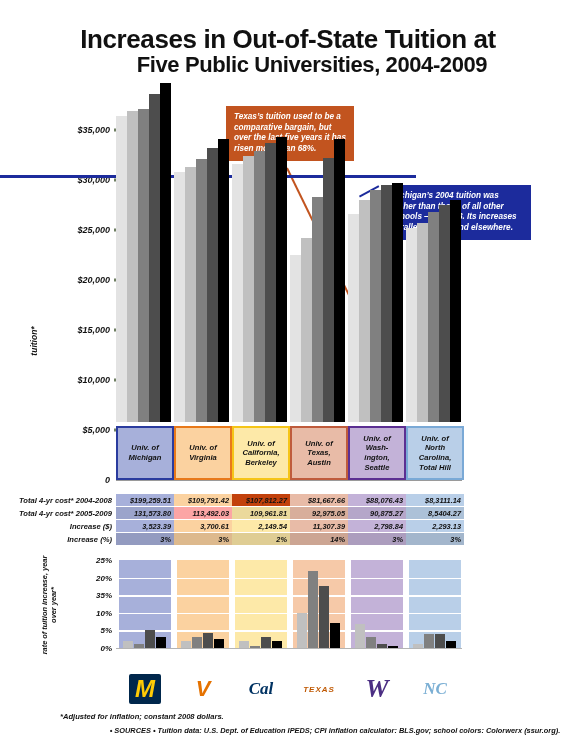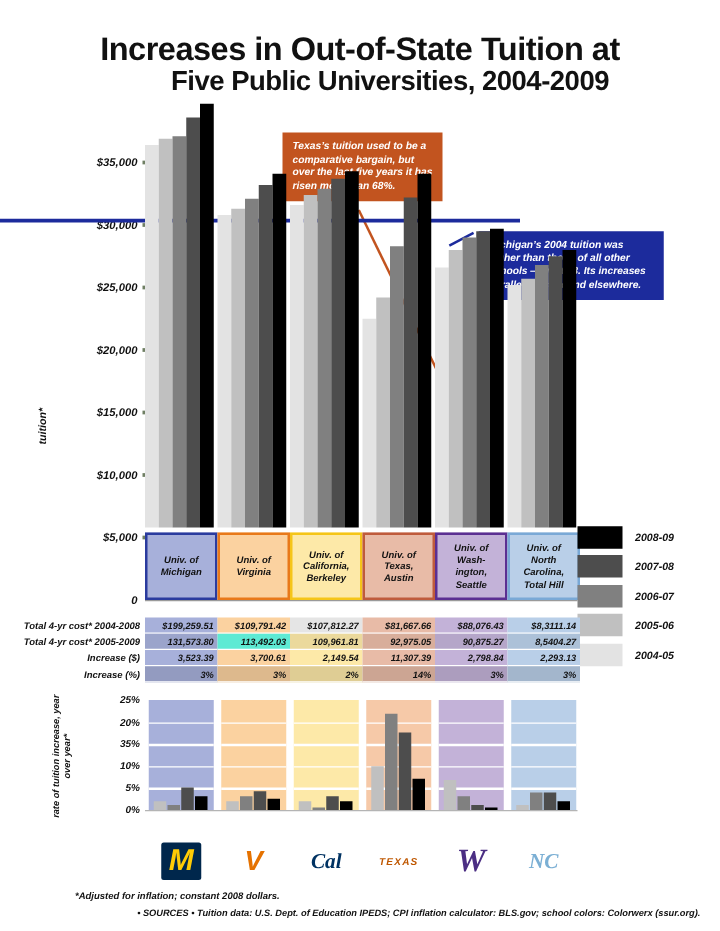--- a/index.html
+++ b/index.html
@@ -237,65 +237,43 @@
               <div>Univ. of</div>
               <div>North</div>
               <div>Carolina,</div>
               <div>Total Hill</div>
             </div>
           </div>
         </div>
       </div>
     <div id="baseline"></div>
 
-    <div id="legend-main">
-        <div class="lg-row">
-          <div class="lg-sw" style="background: rgb(0, 0, 0);"></div>
-          <div class="lg-tx">2008-09</div>
-        </div>
-        <div class="lg-row">
-          <div class="lg-sw" style="background: rgb(77, 77, 77);"></div>
-          <div class="lg-tx">2007-08</div>
-        </div>
-        <div class="lg-row">
-          <div class="lg-sw" style="background: rgb(128, 128, 128);"></div>
-          <div class="lg-tx">2006-07</div>
-        </div>
-        <div class="lg-row">
-          <div class="lg-sw" style="background: rgb(192, 192, 192);"></div>
-          <div class="lg-tx">2005-06</div>
-        </div>
-        <div class="lg-row">
-          <div class="lg-sw" style="background: rgb(227, 227, 227);"></div>
-          <div class="lg-tx">2004-05</div>
-        </div>
-      </div>
   </div>
 
   <div id="table">
     <div id="rowlabels">
         <div class="rl">Total 4-yr cost* 2004-2008</div>
         <div class="rl">Total 4-yr cost* 2005-2009</div>
         <div class="rl">Increase ($)</div>
         <div class="rl">Increase (%)</div>
       </div>
   <div class="tcol" style="left: 116px;">
         <div class="tcell" style="background: rgb(167, 176, 218); border-bottom: 1px solid rgb(255, 255, 255);">$199,259.51</div>
         <div class="tcell" style="background: rgb(155, 164, 203); border-bottom: 1px solid rgb(255, 255, 255);">131,573.80</div>
         <div class="tcell" style="background: rgb(167, 176, 218); border-bottom: 1px solid rgb(255, 255, 255);">3,523.39</div>
         <div class="tcell" style="background: rgb(147, 155, 192); border-bottom: 1px solid rgb(255, 255, 255);">3%</div>
       </div>
       <div class="tcol" style="left: 174px;">
         <div class="tcell" style="background: rgb(251, 210, 160); border-bottom: 1px solid rgb(255, 255, 255);">$109,791.42</div>
-        <div class="tcell" style="background: #5eead4; border-bottom: 1px solid rgb(255, 255, 255);">113,492.03</div>
+        <div class="tcell" style="background: #fca5a5; border-bottom: 1px solid rgb(255, 255, 255);">113,492.03</div>
         <div class="tcell" style="background: rgb(251, 210, 160); border-bottom: 1px solid rgb(255, 255, 255);">3,700.61</div>
         <div class="tcell" style="background: rgb(221, 185, 141); border-bottom: 1px solid rgb(255, 255, 255);">3%</div>
       </div>
       <div class="tcol" style="left: 232px;">
-        <div class="tcell" style="background: #e5e5e5; border-bottom: 1px solid rgb(255, 255, 255);">$107,812.27</div>
+        <div class="tcell" style="background: #c2410c; border-bottom: 1px solid rgb(255, 255, 255);">$107,812.27</div>
         <div class="tcell" style="background: rgb(235, 217, 156); border-bottom: 1px solid rgb(255, 255, 255);">109,961.81</div>
         <div class="tcell" style="background: rgb(253, 233, 168); border-bottom: 1px solid rgb(255, 255, 255);">2,149.54</div>
         <div class="tcell" style="background: rgb(223, 205, 148); border-bottom: 1px solid rgb(255, 255, 255);">2%</div>
       </div>
       <div class="tcol" style="left: 290px;">
         <div class="tcell" style="background: rgb(232, 187, 167); border-bottom: 1px solid rgb(255, 255, 255);">$81,667.66</div>
         <div class="tcell" style="background: rgb(216, 174, 155); border-bottom: 1px solid rgb(255, 255, 255);">92,975.05</div>
         <div class="tcell" style="background: rgb(232, 187, 167); border-bottom: 1px solid rgb(255, 255, 255);">11,307.39</div>
         <div class="tcell" style="background: rgb(204, 165, 147); border-bottom: 1px solid rgb(255, 255, 255);">14%</div>
       </div>

